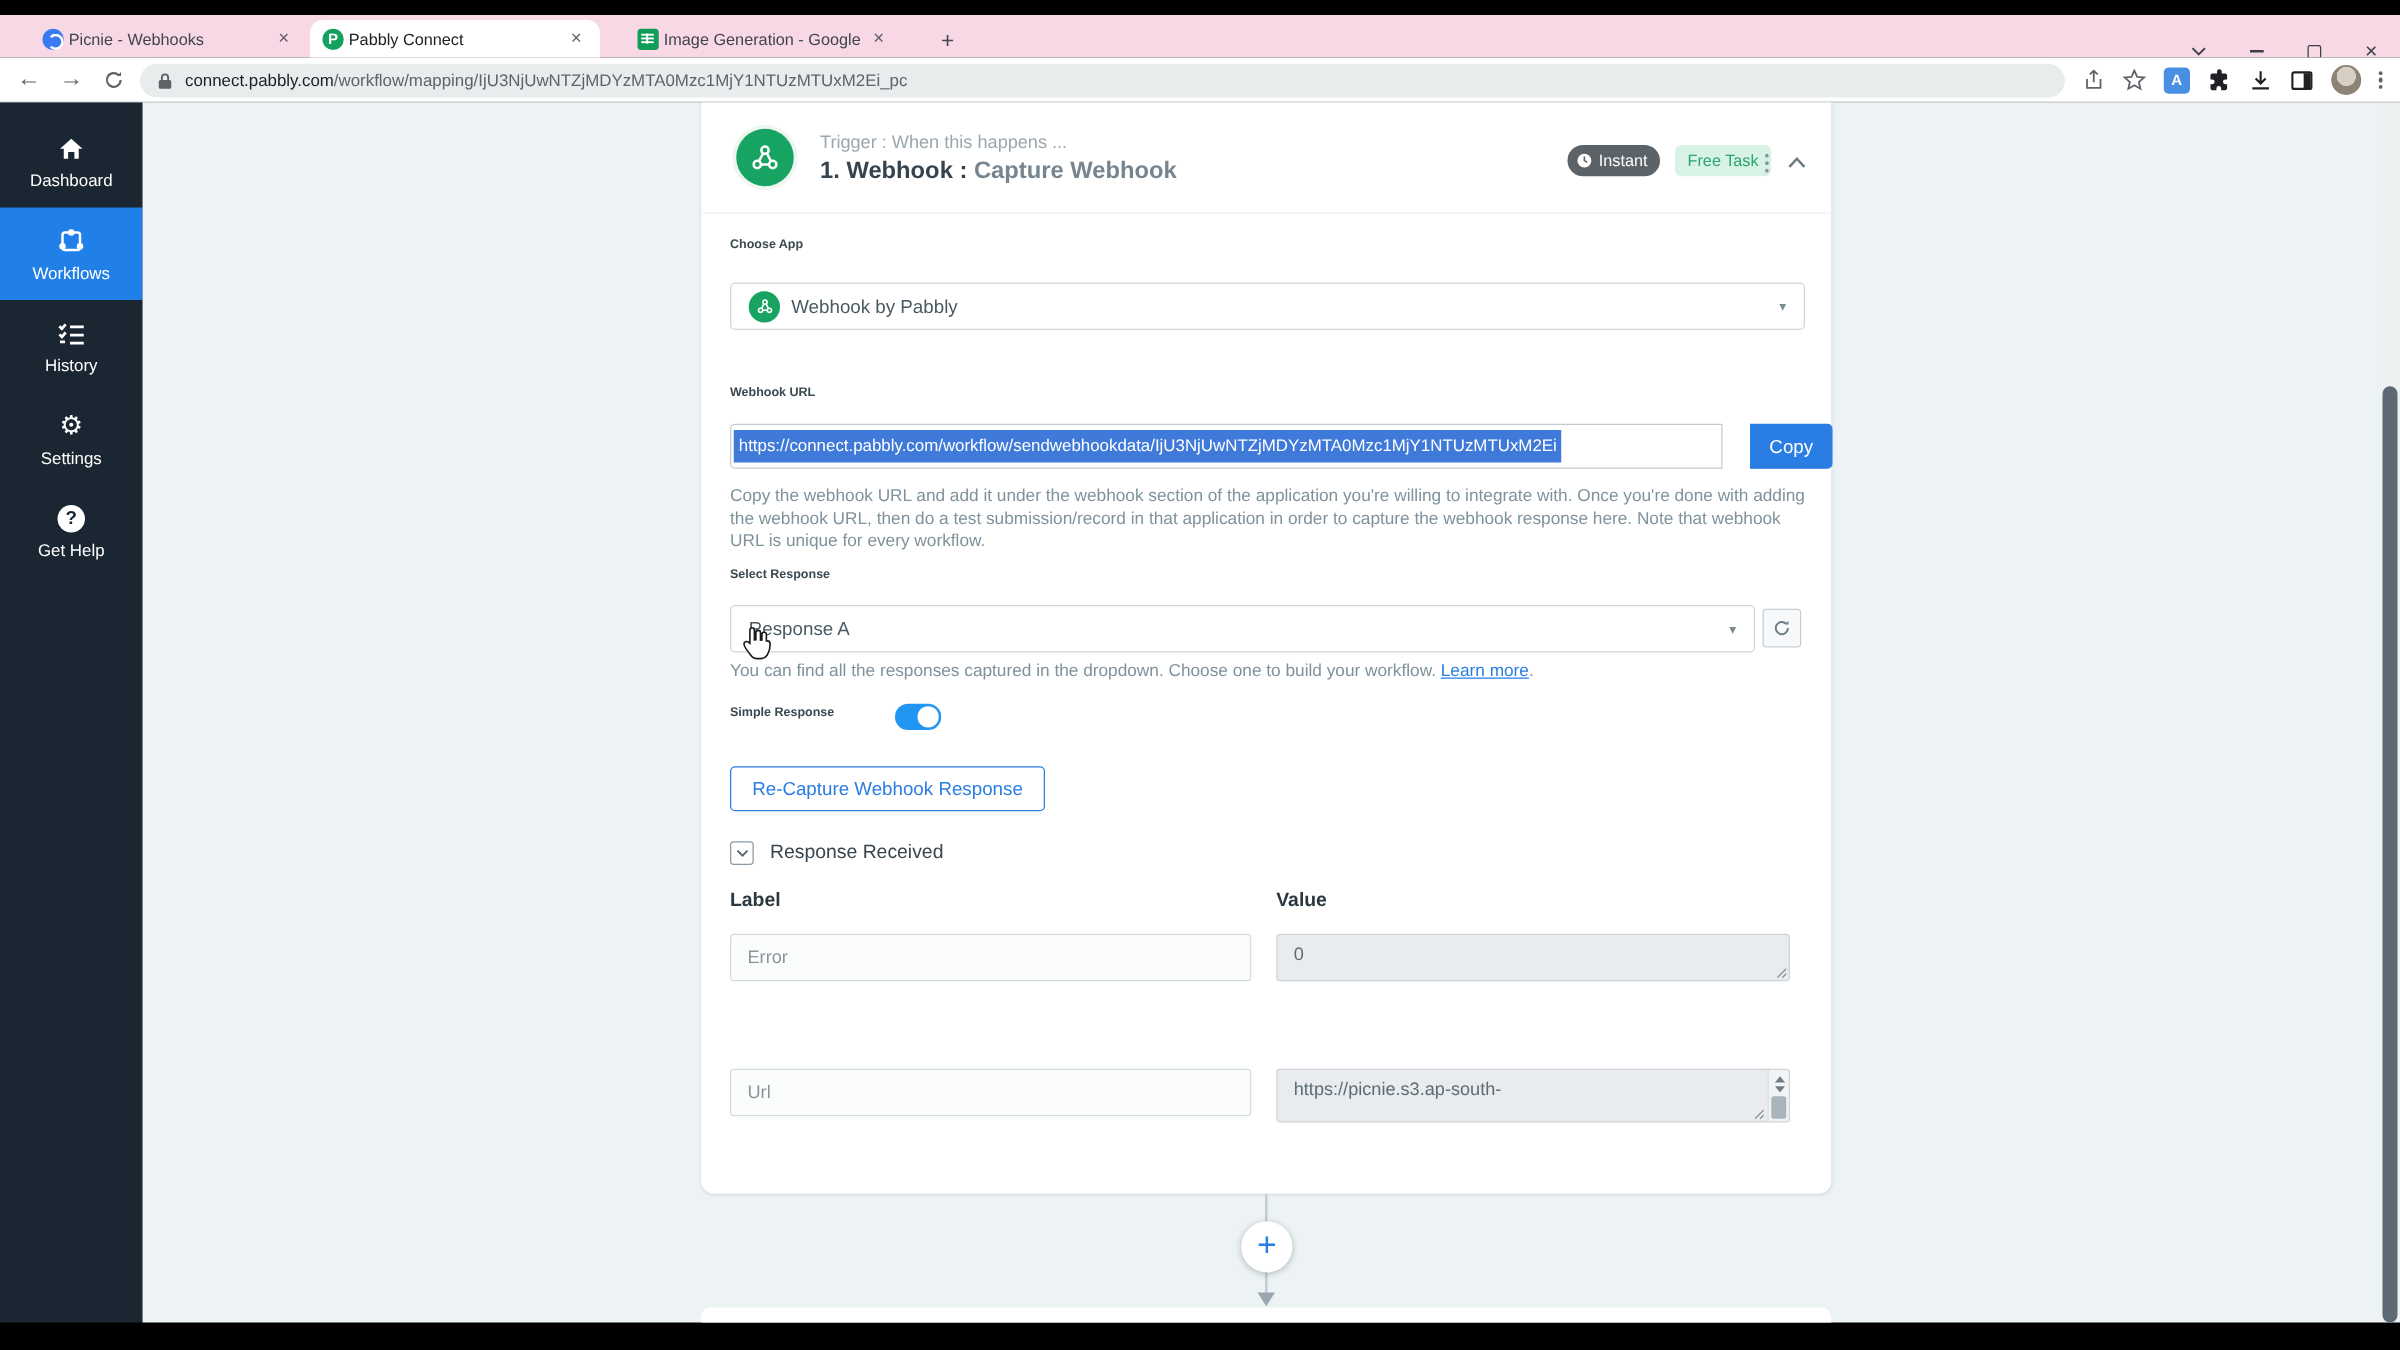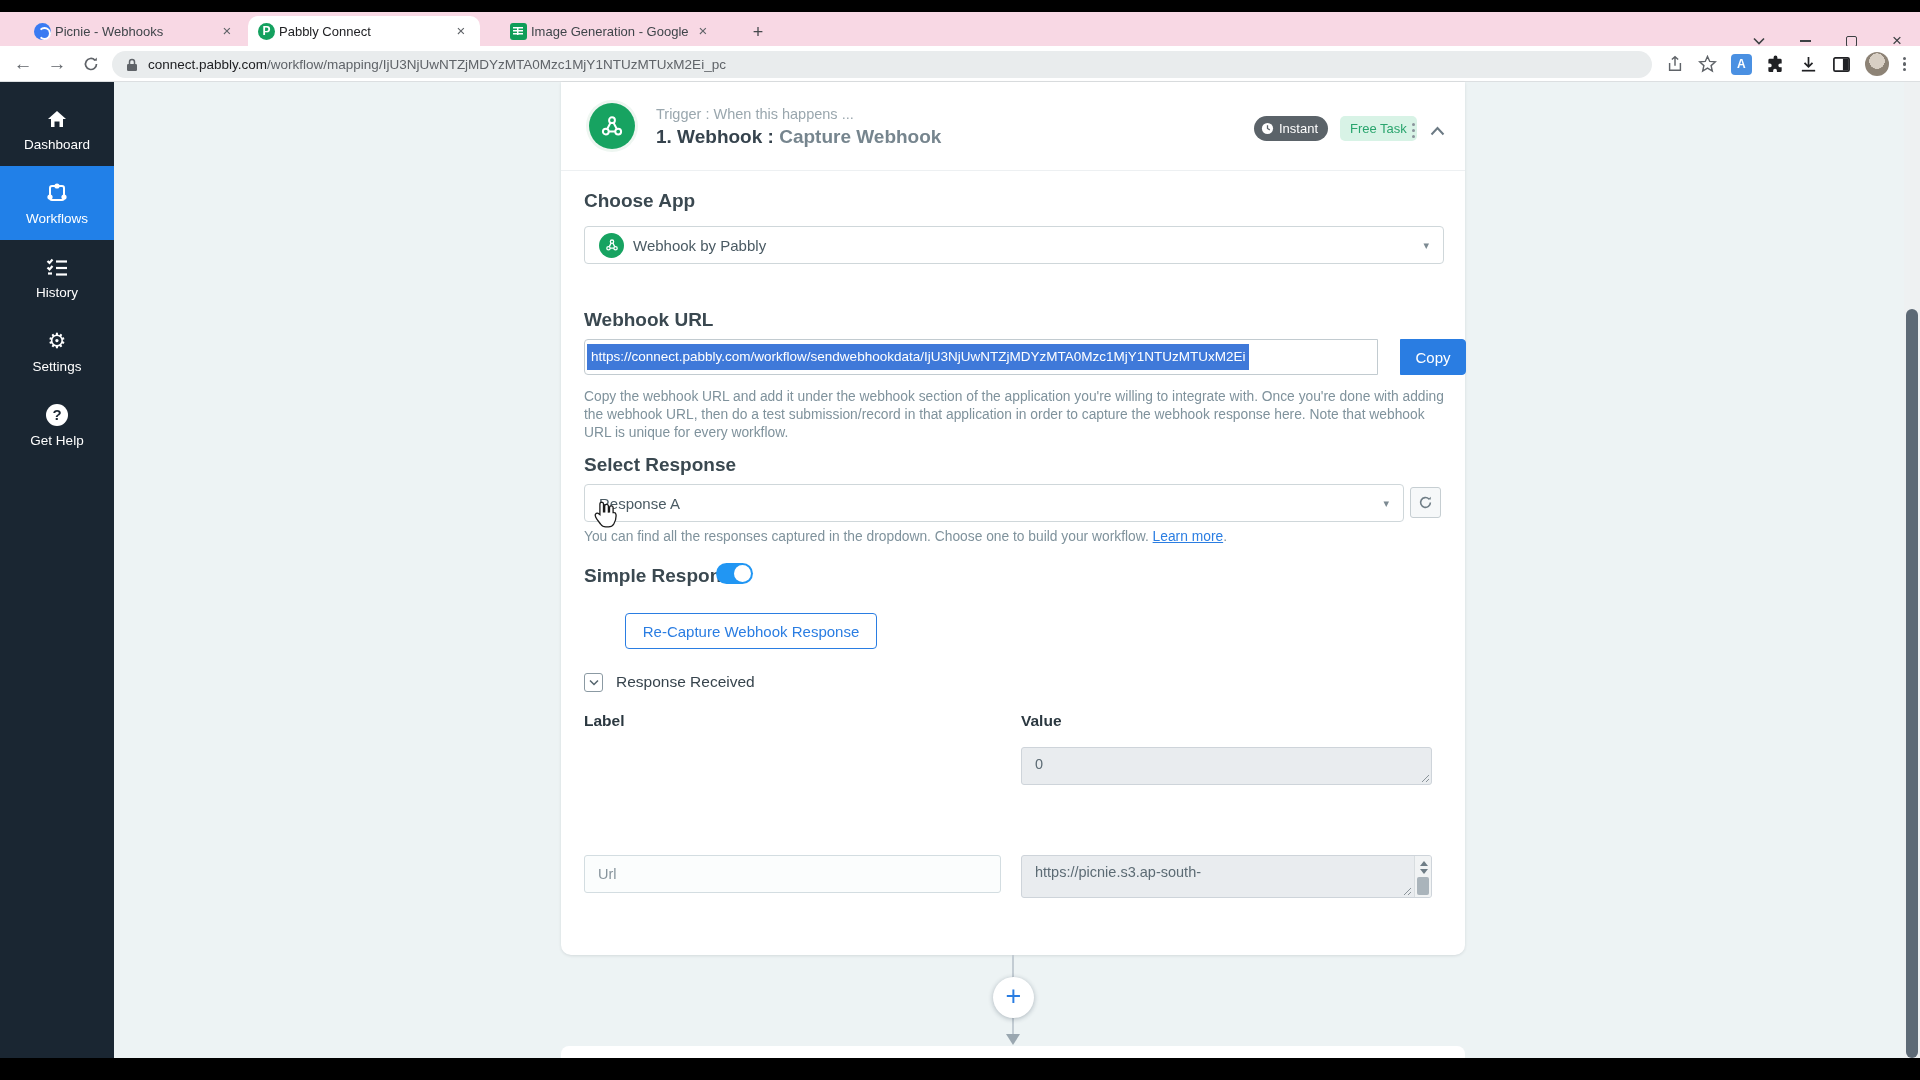--- a/index.html
+++ b/index.html
@@ -76,21 +76,21 @@
                    background:#5b6369; border-radius:13px; color:#fff; font-size:13px;
                    display:flex; align-items:center; gap:5px; }
   .badge-free { position:absolute; left:779px; top:34px; height:25px; padding:0 10px;
                 background:#d8f3e6; border-radius:5px; color:#2aa56e; font-size:13px;
                 display:flex; align-items:center; }
   .hdr-dots { position:absolute; left:851px; top:41px; display:flex; flex-direction:column; gap:2.6px; }
   .hdr-dots i { width:3.4px; height:3.4px; border-radius:50%; background:#8a949b; }
   .hdr-chevron { position:absolute; left:869px; top:40px; color:#6c7a84; }
   .hdr-divider { position:absolute; left:0; top:88px; width:100%; height:1px; background:#edf0f2; }
 
-  .flabel { position:absolute; left:23px; font-size:19px; font-weight:bold; color:#3a4850; }
+  .flabel { position:absolute; left:23px; font-size:10px; font-weight:bold; color:#3a4850; }
   .selectbox { position:absolute; left:23px; height:38px; border:1px solid #cfd7da; border-radius:4px;
                background:#fff; display:flex; align-items:center; padding:0 14px; gap:9px;
                font-size:15px; color:#4a5a63; }
   .caret { margin-left:auto; color:#7c8a92; font-size:11px; }
   .mini-circle { width:25px; height:25px; border-radius:50%; background:#17a361;
                  display:flex; align-items:center; justify-content:center; flex:0 0 auto; }
 
   .url-input { position:absolute; left:23px; top:257px; width:794px; height:36px;
                border:1px solid #c2cbd0; border-radius:4px 0 0 4px; background:#fff;
                display:flex; align-items:center; overflow:hidden; padding:0 2px; }
@@ -105,21 +105,21 @@
   .refresh-btn { position:absolute; left:849px; top:405px; width:31px; height:31px;
                  border:1px solid #c6ced2; border-radius:3px; background:#f6f8f9;
                  display:flex; align-items:center; justify-content:center; }
 
   .toggle { position:absolute; left:155px; top:481px; width:37px; height:21px; background:#2196f3;
             border-radius:11px; }
   .toggle .knob { position:absolute; right:2px; top:2px; width:17px; height:17px; border-radius:50%; background:#fff; }
 
   .recapture { position:absolute; left:23px; top:531px; width:252px; height:36px; background:#fff;
                border:1px solid #2a7de2; border-radius:4px; color:#2a7de2; font-size:15px;
-               display:flex; align-items:center; justify-content:center;margin-left:41px; }
+               display:flex; align-items:center; justify-content:center; }
 
   .collapse-box { position:absolute; left:23px; top:591px; width:19px; height:19px;
                   border:1px solid #8b9aa3; border-radius:3px; display:flex; align-items:center;
                   justify-content:center; color:#55646d; }
   .rr-label { position:absolute; left:55px; top:591px; font-size:15.5px; color:#37444d; }
 
   .th { position:absolute; font-size:15.5px; font-weight:bold; color:#2b3840; }
   .lab-input { position:absolute; left:23px; width:417px; height:38px; background:#fbfdfd;
                border:1px solid #d3dde1; border-radius:3px; font-size:14.5px; color:#87949c;
                line-height:36px; padding:0 13px; }
@@ -355,20 +355,21 @@
     <div class="collapse-box">
       <svg width="10" height="7" viewBox="0 0 10 7">
           <path d="M1 1.5 L5 5.5 L9 1.5" fill="none" stroke="#55646d" stroke-width="1.5"></path>
         </svg>
     </div>
     <div class="rr-label">Response Received</div>
 
     <div class="th" style="left:23px;top:630px;">Label</div>
     <div class="th" style="left:460px;top:630px;">Value</div>
 
+    <div class="lab-input" style="top:665px;">Error</div>
     <div class="val-box" style="top:665px;"><span>0</span>
       <svg class="rsz" width="9" height="9" viewBox="0 0 9 9">
           <path d="M8 1 L1 8 M8 5 L5 8" stroke="#8a9399" stroke-width="1"></path>
         </svg>
     </div>
 
 
     <div class="lab-input" style="top:773px;">Url</div>
     <div class="val-box" style="top:773px;height:43px;"><span>https://picnie.s3.ap-south-</span>
       <div class="val-scroll">

